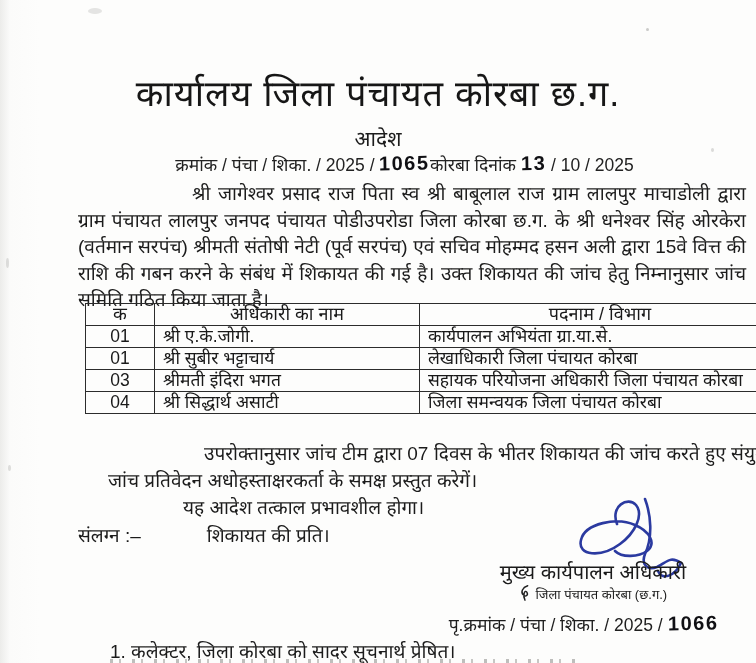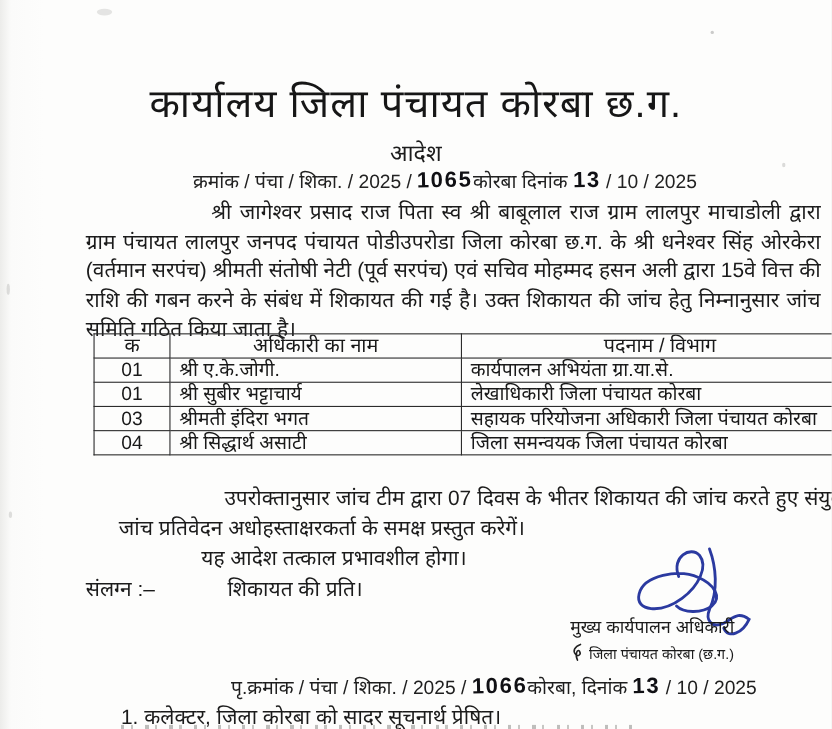--- a/index.html
+++ b/index.html
@@ -55,21 +55,21 @@
   }
   .body-para3{
     position:absolute;top:494px;left:183px;font-size:19px;color:#1b1b1b;
   }
   .enclosure{
     position:absolute;top:522px;left:78px;font-size:19px;color:#1b1b1b;display:flex;
   }
   .enclosure .encl-value{margin-left:66px;}
   .signature-block{position:absolute;top:492px;left:440px;width:306px;}
   .signature-ink{position:absolute;left:120px;top:0px;width:150px;height:95px;}
-  .sign-line1{position:absolute;top:66px;left:0;width:100%;text-align:center;font-size:16px;color:#1a1a1a;}
+  .sign-line1{position:absolute;top:66px;left:0;width:100%;text-align:center;font-size:20px;color:#1a1a1a;}
   .sign-line2{position:absolute;top:92px;left:0;width:100%;text-align:center;font-size:13px;color:#1a1a1a;}
   .pen-mark{display:inline-block;width:12px;height:18px;vertical-align:-3px;margin-right:1px;}
   .footer-ref{
     position:absolute;top:612px;left:80px;right:38px;
     display:flex;justify-content:flex-end;font-size:17.5px;color:#1e1e1e;
   }
   .footer-item{
     position:absolute;top:638px;left:110px;font-size:19px;color:#1b1b1b;
   }
   .cutoff-line{
@@ -157,23 +157,18 @@
       </svg>
       <span>जिला पंचायत कोरबा (छ.ग.)</span>
     </div>
   </div>
 
   <div class="footer-ref">
     <span>
       <span>पृ.क्रमांक / पंचा / शिका. / 2025 /</span>
       <span class="hand">1066</span>
     </span>
-    <span style="margin-right:30px;">
-      <span>कोरबा, दिनांक</span>
-      <span class="hand">13</span>
-      <span>/ 10 / 2025</span>
-    </span>
   </div>
 
   <div class="footer-item">1.  कलेक्टर, जिला कोरबा को सादर सूचनार्थ प्रेषित।</div>
 
   <div class="cutoff-line"></div>
 </div>
 
 </body></html>

